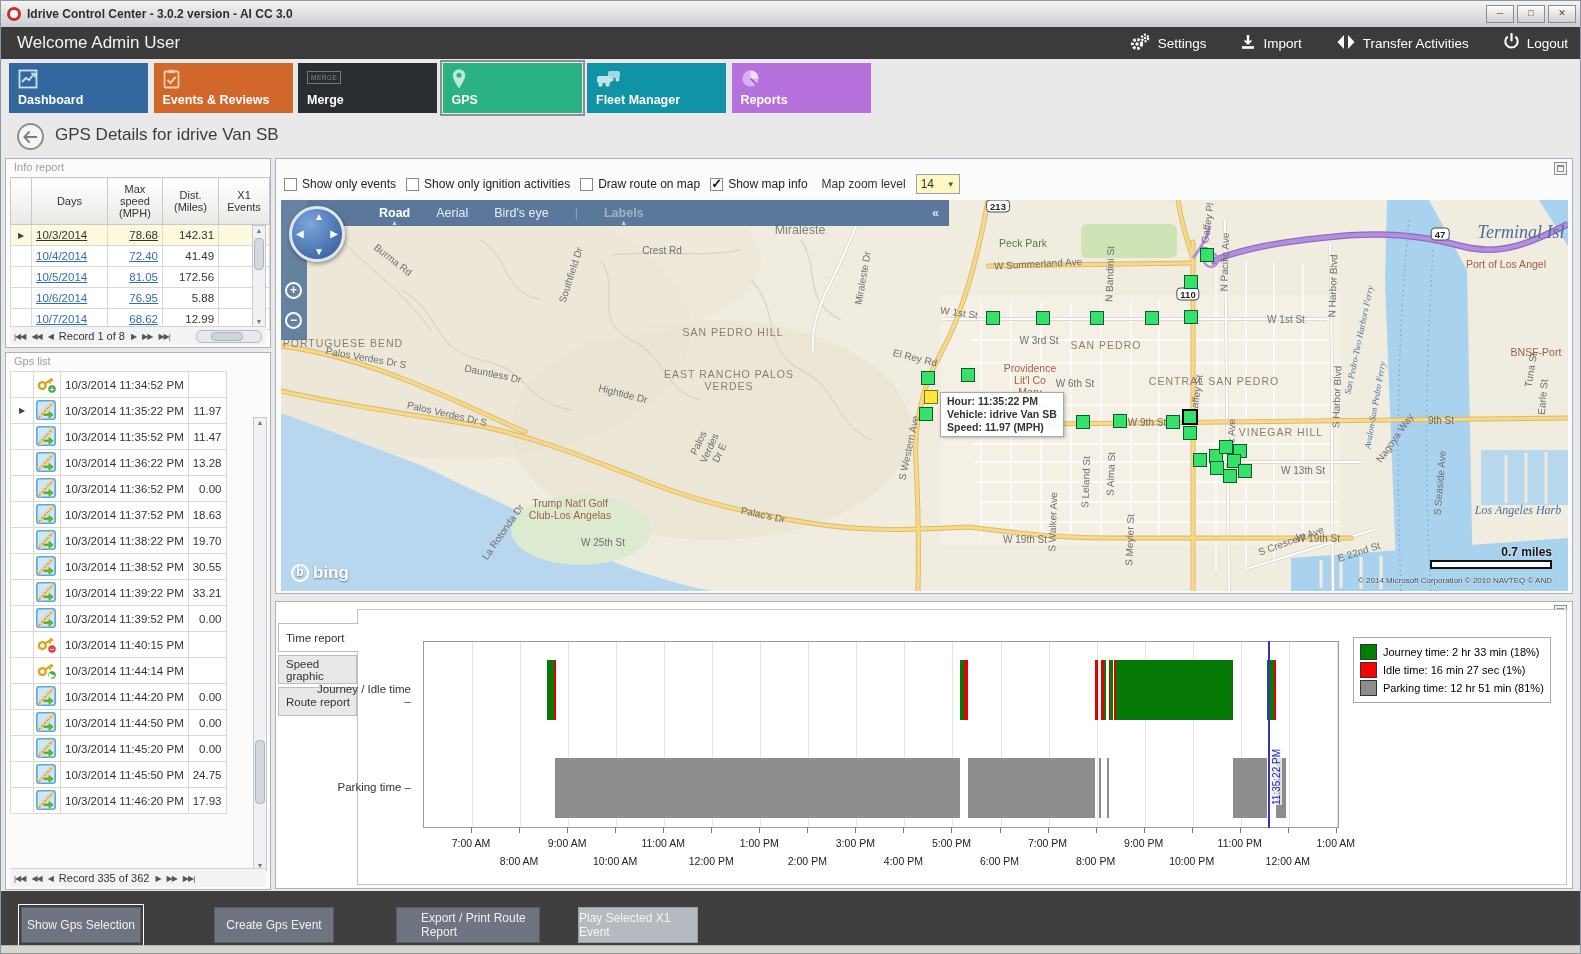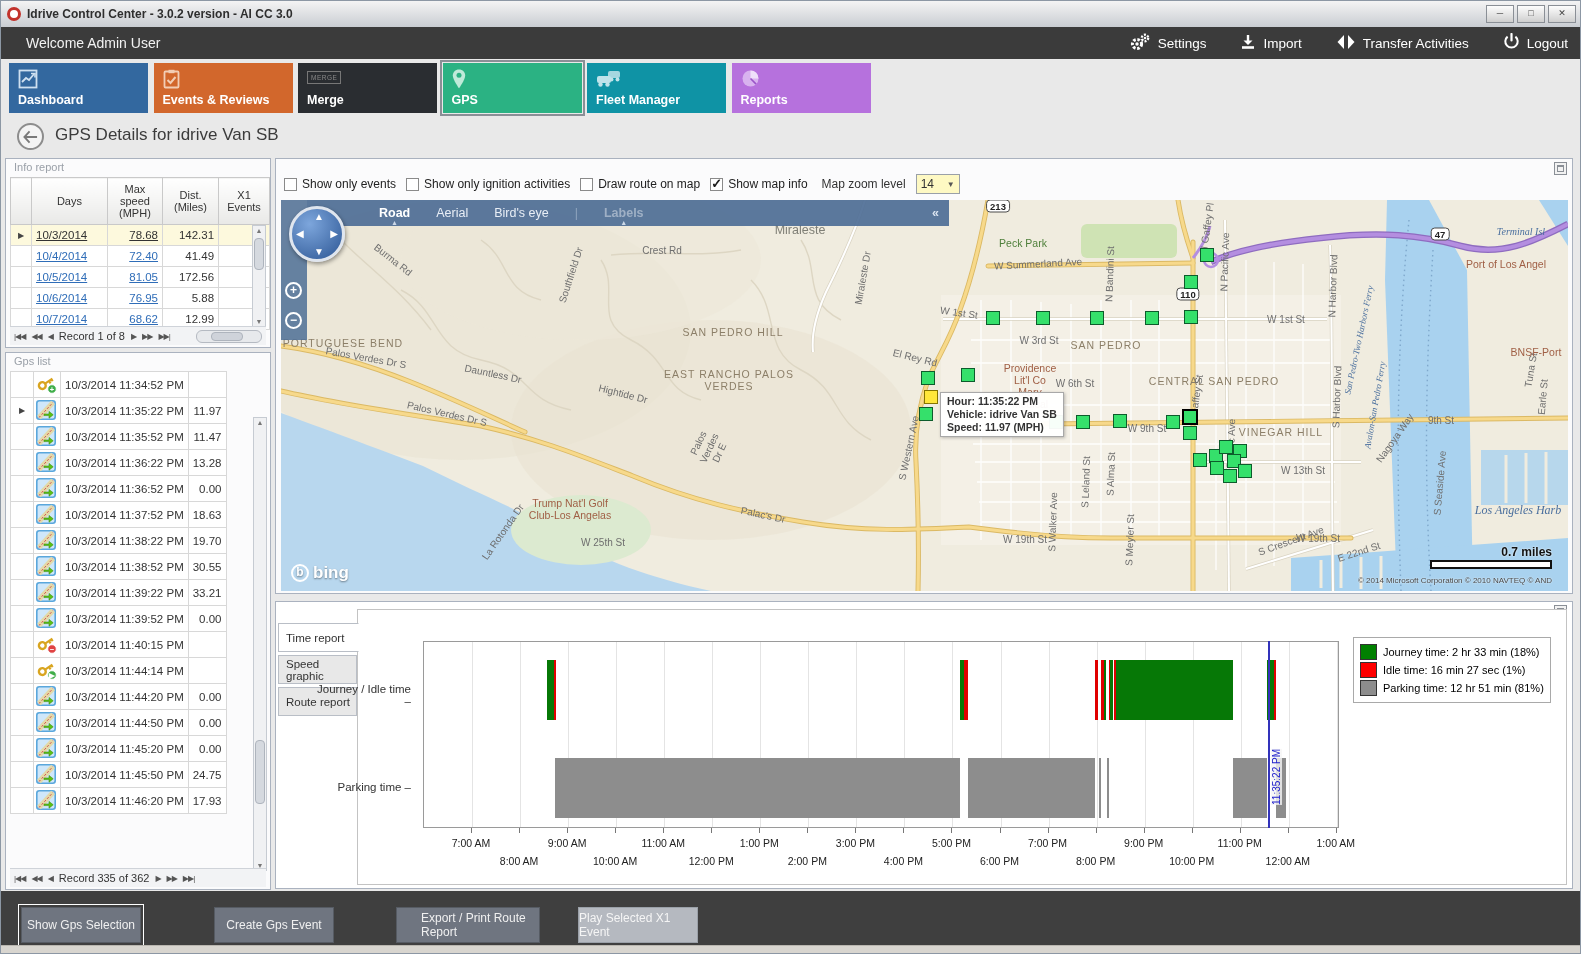--- a/index.html
+++ b/index.html
@@ -10,21 +10,21 @@
   
   #titlebar{left:0;top:0;width:1581px;height:26px;background:linear-gradient(#f4f4f4,#c9cdd2);
             border-bottom:1px solid #9aa0a8;display:flex;align-items:center;}
   #applogo{width:14px;height:14px;border-radius:50%;border:3px solid #c2322b;margin:0 6px 0 6px;background:#fff;box-sizing:border-box;}
   #apptitle{font-weight:bold;font-size:12px;color:#2e2e2e;}
   .winbtn{width:26px;height:16px;background:linear-gradient(#fdfdfd,#cfcfcf);border:1px solid #8a8f96;
           margin-left:3px;font-size:9px;line-height:14px;text-align:center;color:#444;}
   #winbtns{position:absolute;right:6px;top:4px;display:flex;}
   
   #menubar{left:0;top:26px;width:1581px;height:32px;background:#3b3b3b;display:flex;align-items:center;color:#f2f2f2;}
-  #welcome{margin-left:25px;font-size:14px;}
+  #welcome{margin-left:16px;font-size:17px;}
   #topactions{position:absolute;right:14px;top:0;height:32px;display:flex;align-items:center;gap:34px;}
   .topaction{display:flex;align-items:center;gap:7px;font-size:13.5px;color:#fff;cursor:pointer;}
   
   #navrow{left:0;top:58px;width:1581px;height:58px;background:#e9e9e9;}
   .navtab{position:absolute;top:4px;height:50px;width:139px;color:#fff;}
   .navtab .nicon{position:absolute;left:9px;top:6px;height:20px;}
   .navtab .nlabel{position:absolute;left:9px;bottom:6px;font-weight:bold;font-size:12.5px;}
   .navtab.sel{outline:2px solid #8a8f96;outline-offset:1px;}
   .mergebadge{display:inline-block;border:1px solid #777;color:#888;font-size:6.5px;padding:2px 3px;letter-spacing:.5px;}
   
@@ -654,21 +654,21 @@
         <div class="maplabel lb-st" style="left: 678px; top: 113px; transform: translate(-50%, -50%) rotate(8deg);">W 1st St</div>
         <div class="maplabel lb-st" style="left: 1005px; top: 120px;">W 1st St</div>
         <div class="maplabel lb-st" style="left: 758px; top: 141px;">W 3rd St</div>
         <div class="maplabel lb-poi" style="left: 749px; top: 186px;">Providence
 Lit'l Co
 Mary
 Medical</div>
         <div class="maplabel lb-st" style="left: 794px; top: 184px;">W 6th St</div>
         <div class="maplabel lb-ar" style="left: 825px; top: 145px;">SAN PEDRO</div>
         <div class="maplabel lb-ar" style="left: 933px; top: 181px;">CENTRAL SAN PEDRO</div>
-        <div class="maplabel lb-st" style="left: 866px; top: 223px; margin-top: 6px;">W 9th St</div>
+        <div class="maplabel lb-st" style="left: 866px; top: 223px;">W 9th St</div>
         <div class="maplabel lb-st" style="left: 1160px; top: 221px;">9th St</div>
         <div class="maplabel lb-ar" style="left: 1000px; top: 232px;">VINEGAR HILL</div>
         <div class="maplabel lb-st" style="left: 1022px; top: 271px;">W 13th St</div>
         <div class="maplabel lb-st" style="left: 744px; top: 340px;">W 19th St</div>
         <div class="maplabel lb-st" style="left: 1037px; top: 339px;">W 19th St</div>
         <div class="maplabel lb-st" style="left: 1078px; top: 352px; transform: translate(-50%, -50%) rotate(-18deg);">E 22nd St</div>
         <div class="maplabel lb-st" style="left: 628px; top: 248px; transform: translate(-50%, -50%) rotate(-78deg);">S Western Ave</div>
         <div class="maplabel lb-st" style="left: 772px; top: 322px; transform: translate(-50%, -50%) rotate(-88deg);">S Walker Ave</div>
         <div class="maplabel lb-st" style="left: 849px; top: 340px; transform: translate(-50%, -50%) rotate(-88deg);">S Meyler St</div>
         <div class="maplabel lb-st" style="left: 805px; top: 282px; transform: translate(-50%, -50%) rotate(-88deg);">S Leland St</div>
@@ -680,21 +680,21 @@
         <div class="maplabel lb-st" style="left: 829px; top: 74px; transform: translate(-50%, -50%) rotate(-88deg);">N Bandini St</div>
         <div class="maplabel lb-st" style="left: 1052px; top: 86px; transform: translate(-50%, -50%) rotate(-88deg);">N Harbor Blvd</div>
         <div class="maplabel lb-st" style="left: 1056px; top: 197px; transform: translate(-50%, -50%) rotate(-88deg);">S Harbor Blvd</div>
         <div class="maplabel lb-st" style="left: 1010px; top: 341px; transform: translate(-50%, -50%) rotate(-20deg);">S Crescent Ave</div>
         <div class="maplabel lb-st" style="left: 757px; top: 64px; transform: translate(-50%, -50%) rotate(-3deg);">W Summerland Ave</div>
         <div class="maplabel lb-pk" style="left: 742px; top: 43px;">Peck Park</div>
         <div class="maplabel lb-st" style="left: 1114px; top: 238px; transform: translate(-50%, -50%) rotate(-55deg);">Nagoya Way</div>
         <div class="maplabel lb-st" style="left: 1262px; top: 197px; transform: translate(-50%, -50%) rotate(-85deg);">Earle St</div>
         <div class="maplabel lb-st" style="left: 1250px; top: 170px; transform: translate(-50%, -50%) rotate(-80deg);">Tuna St</div>
         <div class="maplabel lb-st" style="left: 1159px; top: 283px; transform: translate(-50%, -50%) rotate(-85deg);">S Seaside Ave</div>
-        <div class="maplabel lb-wa" style="left: 1240px; top: 32px; font-size: 10px;">Terminal Isl</div>
+        <div class="maplabel lb-wa" style="left: 1240px; top: 32px; font-size: 18px;">Terminal Isl</div>
         <div class="maplabel lb-poi" style="left: 1225px; top: 64px;">Port of Los Angel</div>
         <div class="maplabel lb-poi" style="left: 1255px; top: 152px;">BNSF-Port</div>
         <div class="maplabel lb-wa" style="left: 1237px; top: 311px;">Los Angeles Harb</div>
         <div class="maplabel lb-wa" style="left: 1078px; top: 140px; transform: translate(-50%, -50%) rotate(-78deg); font-size: 9px;">San Pedro-Two Harbors Ferry</div>
         <div class="maplabel lb-wa" style="left: 1094px; top: 205px; transform: translate(-50%, -50%) rotate(-80deg); font-size: 9px;">Avalon-San Pedro Ferry</div>
         <div class="shield" style="left: 717px; top: 6px;">213</div>
         <div class="shield" style="left: 907px; top: 94px;">110</div>
         <div class="shield" style="left: 1159px; top: 34px;">47</div>
       </div>
     <div id="mapmarkers">

